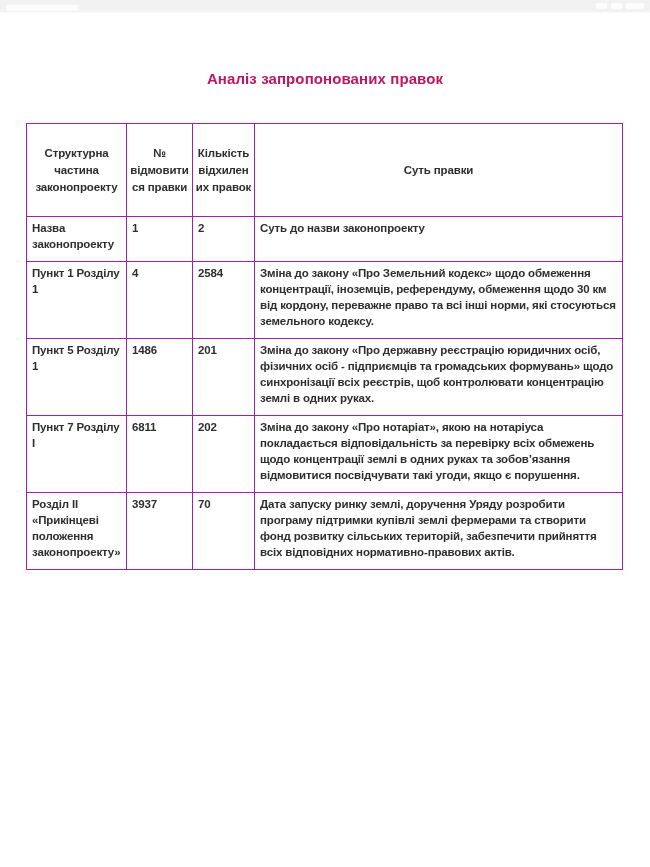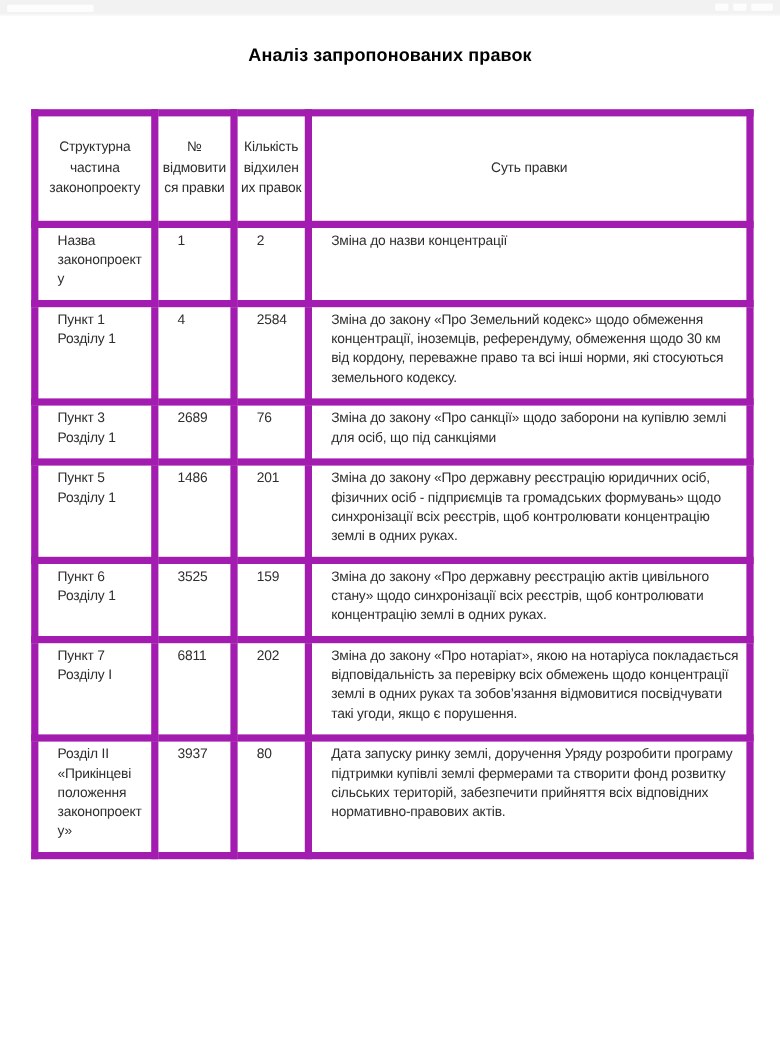--- a/index.html
+++ b/index.html
@@ -30,49 +30,50 @@
   .sb-right { display: flex; gap: 4px; align-items: center; }
   .sb-right .sb-blob { width: 11px; }
   .sb-right .sb-blob.battery { width: 18px; }
 
   .page { padding-top: 25px; }
 
   h1.doc-title {
     text-align: center;
     font-size: 15px;
     font-weight: 700;
-    color: #000000;
+    color: #be185d;
     letter-spacing: 0.1px;
+    margin-top: 32px;
   }
 
   table.amendments {
     margin: 36px 0 0 26px;
     width: 596px;
     border-collapse: collapse;
     table-layout: fixed;
     font-size: 11.5px;
     letter-spacing: -0.15px;
     line-height: 16px;
     color: #2e2e2e;
   }
   table.amendments th, table.amendments td {
-    border: 6px solid #a21caf;
+    border: 1px solid #a21caf;
     vertical-align: top;
     text-align: left;
-    font-weight: 400;
+    font-weight: 700;
     word-wrap: break-word;
   }
   table.amendments thead tr { height: 93px; }
   table.amendments th {
     vertical-align: middle;
     text-align: center;
     padding: 4px 2px;
     line-height: 17px;
   }
-  table.amendments td { padding: 3px 5px 9px 16px; }
+  table.amendments td { padding: 3px 5px 9px 5px; }
   col.c1 { width: 100px; }
   col.c2 { width: 66px; }
   col.c3 { width: 62px; }
   col.c4 { width: 368px; }
 </style>
 </head>
 <body>
 
 <div class="status-bar">
   <div class="sb-left">
@@ -101,53 +102,41 @@
         <th>№ відмовитися правки</th>
         <th>Кількість відхилених правок</th>
         <th>Суть правки</th>
       </tr>
     </thead>
     <tbody>
       <tr>
         <td>Назва законопроекту</td>
         <td>1</td>
         <td>2</td>
-        <td>Зміна до назви концентрації</td>
+        <td>Суть до назви законопроекту</td>
       </tr>
       <tr>
         <td>Пункт 1 Розділу 1</td>
         <td>4</td>
         <td>2584</td>
         <td>Зміна до закону «Про Земельний кодекс» щодо обмеження концентрації, іноземців, референдуму, обмеження щодо 30 км від кордону, переважне право та всі інші норми, які стосуються земельного кодексу.</td>
       </tr>
       <tr>
-        <td>Пункт 3 Розділу 1</td>
-        <td>2689</td>
-        <td>76</td>
-        <td>Зміна до закону «Про санкції» щодо заборони на купівлю землі для осіб, що під санкціями</td>
-      </tr>
-      <tr>
         <td>Пункт 5 Розділу 1</td>
         <td>1486</td>
         <td>201</td>
         <td>Зміна до закону «Про державну реєстрацію юридичних осіб, фізичних осіб - підприємців та громадських формувань» щодо синхронізації всіх реєстрів, щоб контролювати концентрацію землі в одних руках.</td>
-      </tr>
-      <tr>
-        <td>Пункт 6 Розділу 1</td>
-        <td>3525</td>
-        <td>159</td>
-        <td>Зміна до закону «Про державну реєстрацію актів цивільного стану» щодо синхронізації всіх реєстрів, щоб контролювати концентрацію землі в одних руках.</td>
       </tr>
       <tr>
         <td>Пункт 7 Розділу I</td>
         <td>6811</td>
         <td>202</td>
         <td>Зміна до закону «Про нотаріат», якою на нотаріуса покладається відповідальність за перевірку всіх обмежень щодо концентрації землі в одних руках та зобов’язання відмовитися посвідчувати такі угоди, якщо є порушення.</td>
       </tr>
       <tr>
         <td>Розділ II «Прикінцеві положення законопроекту»</td>
         <td>3937</td>
-        <td>80</td>
+        <td>70</td>
         <td>Дата запуску ринку землі, доручення Уряду розробити програму підтримки купівлі землі фермерами та створити фонд розвитку сільських територій, забезпечити прийняття всіх відповідних нормативно-правових актів.</td>
       </tr>
     </tbody>
   </table>
 </div>
 
 </body></html>

